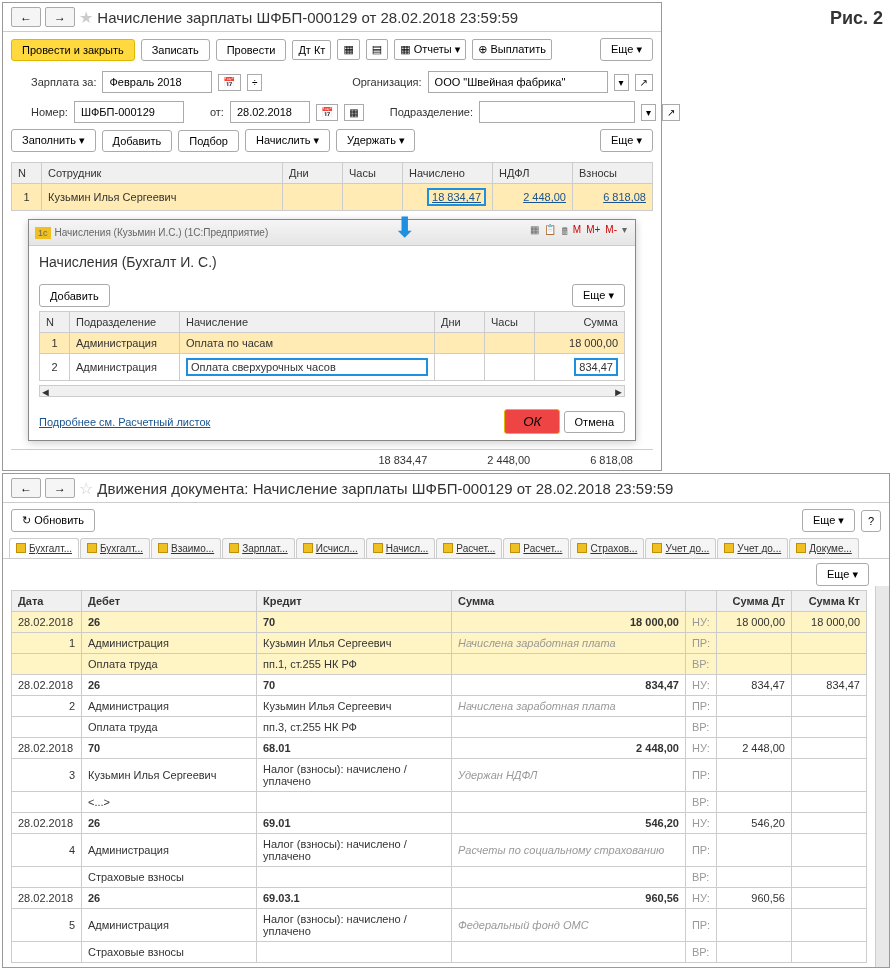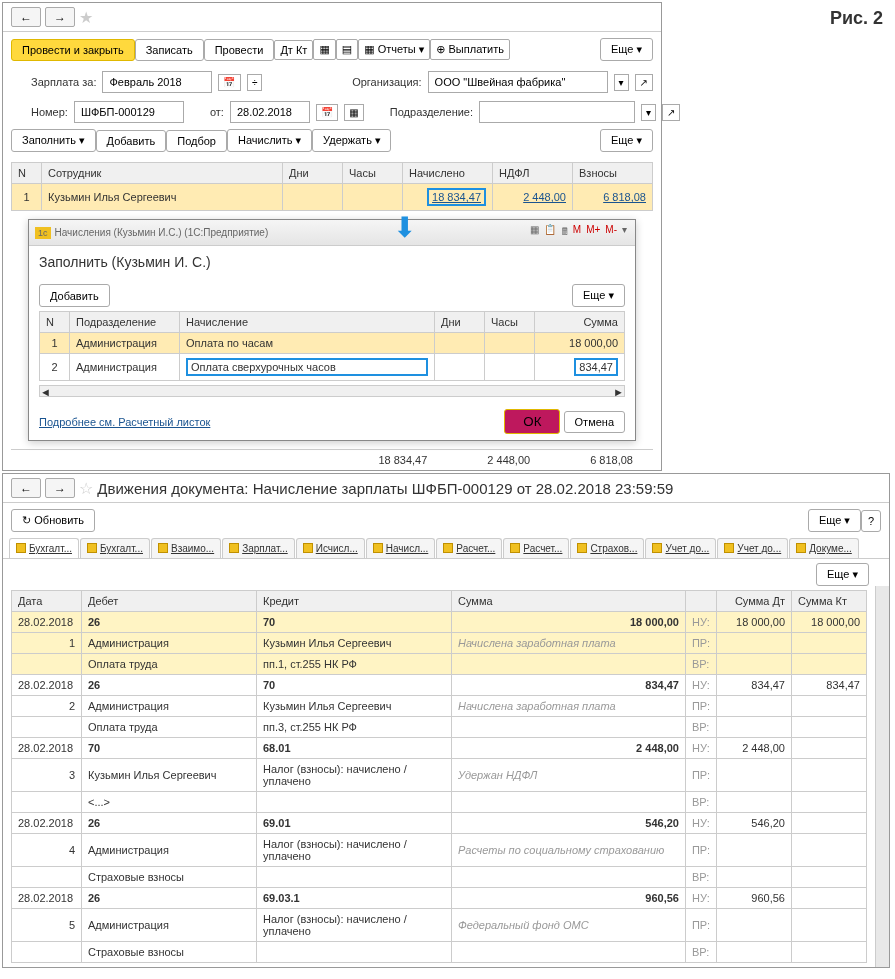--- a/index.html
+++ b/index.html
@@ -2,21 +2,21 @@
 <html><head>
 <meta charset="utf-8">
 <style>
   * { box-sizing: border-box; margin: 0; padding: 0; }
   body { font-family: Arial, sans-serif; font-size: 11px; background: #fff; color: #333; width: 895px; }
   .panel { border: 1px solid #999; margin: 2px; background: #fff; }
   .titlebar { display: flex; align-items: center; padding: 4px 8px; border-bottom: 1px solid #ccc; gap: 4px; }
   .nav-btn { border: 1px solid #aaa; background: #f5f5f5; padding: 2px 8px; cursor: pointer; font-size: 12px; border-radius: 2px;}
   .star { color: #ccc; font-size: 16px; }
   .title { font-size: 15px; font-weight: normal; }
-  .toolbar { display: flex; align-items: center; padding: 6px 8px; flex-wrap: wrap; }
+  .toolbar { display: flex; align-items: center; padding: 6px 8px; gap: 6px; flex-wrap: wrap; }
   .btn { border: 1px solid #aaa; background: #fff; padding: 4px 10px; cursor: pointer; font-size: 11px; border-radius: 3px; }
   .btn.primary { background: #ffd93d; border-color: #e0b800;}
   .more-btn { margin-left: auto; }
   .icon-btn { border: 1px solid #aaa; padding: 3px 5px; background: #fff; cursor: pointer; border-radius: 2px; font-size: 11px;}
   .form-row { display: flex; align-items: center; padding: 4px 8px; gap: 6px; }
   .label { color: #333; margin-left: 20px; }
   .input { border: 1px solid #aaa; padding: 3px 6px; font-size: 11px; height: 22px;}
   .input-sm { width: 110px; }
   .input-lg { width: 180px; }
   .date-btn { border:1px solid #aaa; padding:2px 4px; background:#fff; cursor:pointer; font-size:10px;}
@@ -36,39 +36,40 @@
   .calc-icons { margin-left:auto; display:flex; gap:1px;}
   .calc-icons span { font-size:10px; padding:1px 2px;}
   .arrow { position:absolute; font-size:28px; color:#1e90e0; }
   .figlabel { position:absolute; top: 8px; right: 12px; font-size:18px; font-weight:bold; }
   .tabs { display:flex; border-bottom:1px solid #ccc; padding: 0 6px; gap:1px;}
   .tab { border:1px solid #ccc; border-bottom:none; padding:4px 6px; background:#f5f5f5; font-size:10px; cursor:pointer; display:flex; align-items:flex-start; gap:3px; border-radius:3px 3px 0 0;text-decoration:underline;}
   .tab.active { background:#fff; }
   .tab-icon { width:10px; height:10px; background:#f0c020; border:1px solid #c09000; display:inline-block;}
   .entries { margin: 4px 8px;}
   .entries table { margin:0; width:100%;}
-  .ehdr th { background:#f0f0f0; font-weight:normal;}
+  .ehdr th { background:#f0f0f0; font-weight:bold;}
   .grey { color:#999; font-style:italic;}
   .lightcol { color:#999;}
   .scrollbar { width:14px; background:#e8e8e8; border-left:1px solid #ccc;}
   .relwrap { position:relative; }
   .okrow { display:flex; justify-content:space-between; align-items:center; padding:6px 10px;}
-  .okbtn { background:#be185d; border:1px solid #e0b800; padding:4px 18px; border-radius:3px; cursor:pointer;}
+  .okbtn { background:#ef4444; border:1px solid #e0b800; padding:4px 18px; border-radius:3px; cursor:pointer;font-style:italic;}
   .totals-row { display:flex; justify-content:flex-end; gap:60px; padding:4px 20px; border-top:1px solid #ccc; margin:0 8px;}
 </style>
 </head>
 <body class="relwrap">
 
 <div class="figlabel">Рис. 2</div>
 
 <div class="panel" style="width:660px;">
   <div class="titlebar">
     <button class="nav-btn">←</button>
     <button class="nav-btn">→</button>
     <span class="star">★</span>
+    <span class="title">Начисление зарплаты ШФБП-000129 от 28.02.2018 23:59:59</span>
   </div>
   <div class="toolbar">
     <button class="btn primary">Провести и закрыть</button>
     <button class="btn">Записать</button>
     <button class="btn">Провести</button>
     <button class="icon-btn">Дт Кт</button>
     <button class="icon-btn">▦</button>
     <button class="icon-btn">▤</button>
     <button class="icon-btn">▦ <span>Отчеты</span> ▾</button>
     <button class="icon-btn">⊕ <span>Выплатить</span></button>
@@ -138,21 +139,21 @@
         <div class="calc-icons">
           <span>▦</span>
           <span>📋</span>
           <span>🖩</span>
           <span style="color:#c00">M</span>
           <span style="color:#c00">M+</span>
           <span style="color:#c00">M-</span>
           <span>▾</span>
         </div>
       </div>
-      <div class="popup-title">Заполнить (Кузьмин И. С.)</div>
+      <div class="popup-title">Начисления (Бухгалт И. С.)</div>
       <div class="popup-body">
         <div style="display:flex;gap:6px;">
           <button class="btn">Добавить</button>
           <button class="btn more-btn"><span>Еще</span> ▾</button>
         </div>
         <table style="margin:4px 0;width:100%;">
           <tbody>
               <tr>
             <th style="width:30px">N</th>
             <th style="width:110px">Подразделение</th>
@@ -235,21 +236,21 @@
     <div class="entries" style="flex:1;">
       <table>
         <tbody>
             <tr class="ehdr">
           <th style="width:70px">Дата</th>
           <th style="width:175px">Дебет</th>
           <th style="width:195px">Кредит</th>
           <th>Сумма</th>
           <th style="width:30px"></th>
           <th style="width:75px;text-align:right">Сумма Дт</th>
-          <th style="width:75px;text-align:left">Сумма Кт</th>
+          <th style="width:75px;text-align:right">Сумма Кт</th>
         </tr>
         </tbody>
           <tbody id="entries-body">
             <tr class="hl">
               <td>28.02.2018</td>
               <td><b>26</b></td>
               <td><b>70</b></td>
               <td class="num"><b>18 000,00</b></td>
               <td class="lightcol">НУ:</td>
               <td class="num">18 000,00</td>

